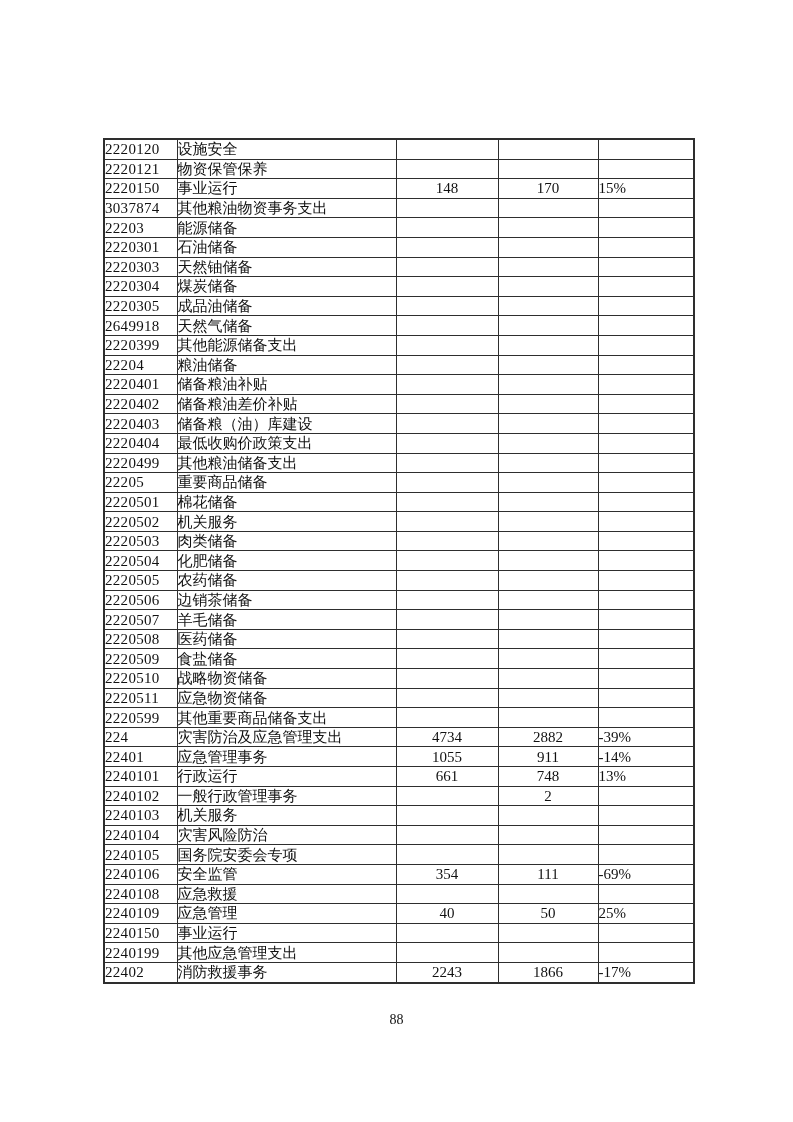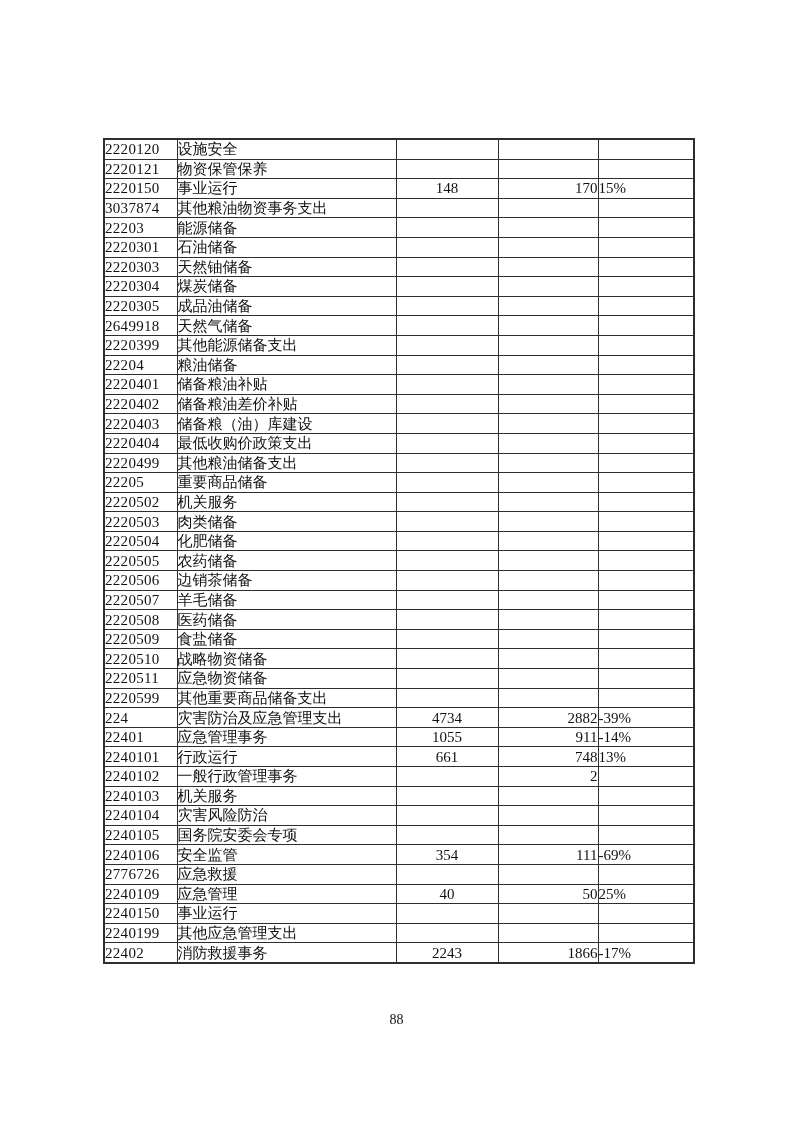--- a/index.html
+++ b/index.html
@@ -45,21 +45,21 @@
     vertical-align: middle;
   }
   col.col-code    { width: 73px;  }
   col.col-name    { width: 219px; }
   col.col-value1  { width: 102px; }
   col.col-value2  { width: 100px; }
   col.col-percent { width: 96px;  }
   td.cell-code   { padding-left: 10px; letter-spacing: 0.3px; }
   td.cell-name   { padding-left: 16px; }
   td.cell-value1 { text-align: center; padding-right: 7px; }
-  td.cell-value2 { text-align: right; padding-right: 7px; }
+  td.cell-value2 { text-align: center; padding-right: 7px; }
   td.cell-percent{ padding-right: 5px; }
   .page-number {
     position: absolute;
     top: 1012px;
     left: 0;
     width: 793px;
     text-align: center;
     font-size: 14px;
     color: #111111;
   }
@@ -198,20 +198,27 @@
           <td class="cell-percent"></td>
         </tr>
         <tr>
           <td class="cell-code">22205</td>
           <td class="cell-name">重要商品储备</td>
           <td class="cell-value1"></td>
           <td class="cell-value2"></td>
           <td class="cell-percent"></td>
         </tr>
         <tr>
+          <td class="cell-code">2220501</td>
+          <td class="cell-name">棉花储备</td>
+          <td class="cell-value1"></td>
+          <td class="cell-value2"></td>
+          <td class="cell-percent"></td>
+        </tr>
+        <tr>
           <td class="cell-code">2220502</td>
           <td class="cell-name">机关服务</td>
           <td class="cell-value1"></td>
           <td class="cell-value2"></td>
           <td class="cell-percent"></td>
         </tr>
         <tr>
           <td class="cell-code">2220503</td>
           <td class="cell-name">肉类储备</td>
           <td class="cell-value1"></td>
@@ -331,21 +338,21 @@
           <td class="cell-percent"></td>
         </tr>
         <tr>
           <td class="cell-code">2240106</td>
           <td class="cell-name">安全监管</td>
           <td class="cell-value1">354</td>
           <td class="cell-value2">111</td>
           <td class="cell-percent">-69%</td>
         </tr>
         <tr>
-          <td class="cell-code">2776726</td>
+          <td class="cell-code">2240108</td>
           <td class="cell-name">应急救援</td>
           <td class="cell-value1"></td>
           <td class="cell-value2"></td>
           <td class="cell-percent"></td>
         </tr>
         <tr>
           <td class="cell-code">2240109</td>
           <td class="cell-name">应急管理</td>
           <td class="cell-value1">40</td>
           <td class="cell-value2">50</td>

